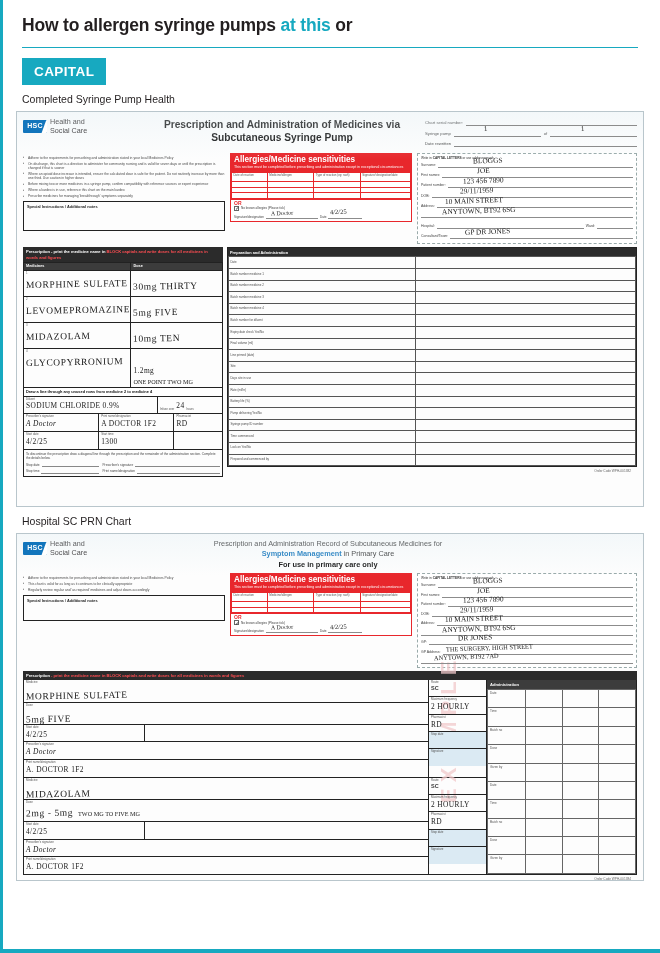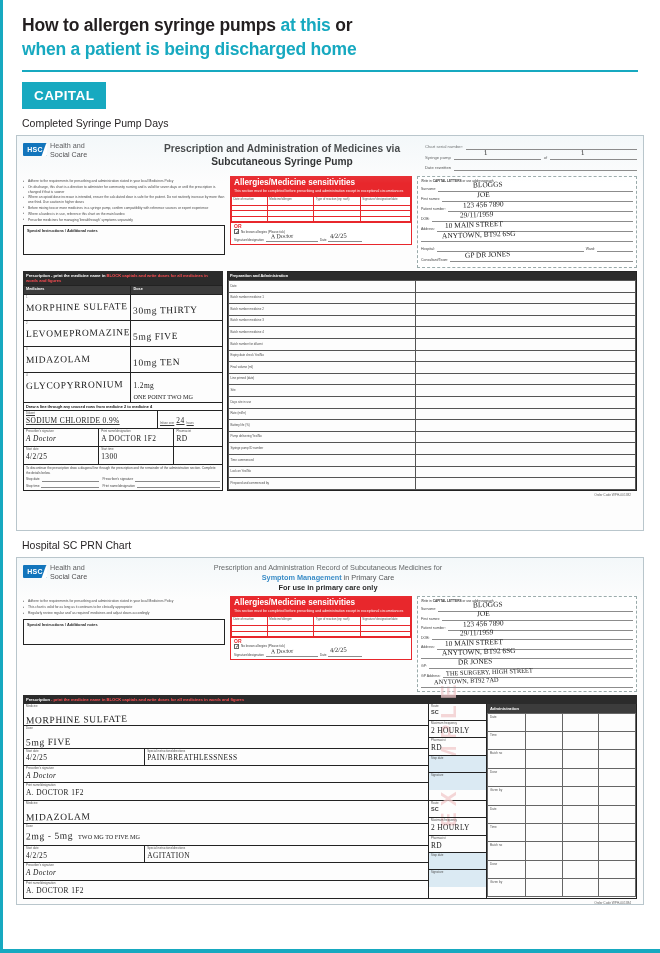--- a/index.html
+++ b/index.html
@@ -108,21 +108,21 @@
   .ptbl { width:100%; border-collapse:collapse; table-layout:fixed; }
   .ptbl th { background:#3c3c3c; color:#fff; font-size:3.8px; font-weight:bold; text-align:left; padding:1px 2px; border:.6px solid #222; }
   .ptbl td { border:.6px solid #222; vertical-align:top; padding:0 2px 1px 2px; position:relative; height:26px; }
   .ptbl .num { font-size:2.9px; color:#666; }
   .hwbig { font-family:"Liberation Serif", serif; font-size:9.5px; color:#1a1a1a; letter-spacing:.6px; display:block; margin-top:2px; transform:rotate(-1deg); }
   .hwsm { font-family:"Liberation Serif", serif; font-size:7.4px; color:#1a1a1a; letter-spacing:.4px; }
   .hwxs { font-family:"Liberation Serif", serif; font-size:6.2px; color:#1a1a1a; }
 
   .strikebar { background:#fff; border:.6px solid #222; border-top:none; font-size:3.9px; font-weight:bold; padding:1px 2px; color:#111; }
   .dilrow { border:.6px solid #222; border-top:none; display:flex; }
-  .dilrow .c { border-right:.6px solid #222; padding:1px 2px 2px 2px; position:relative;text-decoration:underline; }
+  .dilrow .c { border-right:.6px solid #222; padding:1px 2px 2px 2px; position:relative; }
   .dilrow .c:last-child{border-right:none;}
   .microlbl { font-size:2.9px; color:#555; display:block; }
   .sigrow2 { border:.6px solid #222; border-top:none; display:flex; }
   .sigrow2 .c { border-right:.6px solid #222; padding:1px 2px 2px 2px; }
   .sigrow2 .c:last-child{border-right:none;}
   .discont { border:.6px solid #222; border-top:none; padding:1.5px 2px 2px 2px; font-size:3.2px; color:#444; line-height:1.4; }
   .dline { display:flex; gap:3px; align-items:flex-end; margin-top:1.5px; }
   .dline .seg{display:flex;gap:2px;align-items:flex-end;flex:1;}
   .dline .u{flex:1;border-bottom:.5px solid #888;height:5px;}
 
@@ -162,29 +162,28 @@
 </style>
 </head>
 <body>
 
 <div class="page-border-left"></div>
 <div class="page-border-bottom"></div>
 
 <div class="heading">
   <h1>
     <span class="h-dark">How to allergen syringe pumps </span><span class="h-teal">at this</span><span class="h-dark"> or</span><br>
-    <span class="h-teal">when a patient is being discharged home</span>
   </h1>
 </div>
 <div class="rule"></div>
 <div class="examples-wrap">
   <span class="examples-badge">CAPITAL</span>
 </div>
 
-<div class="chart-caption">Completed Syringe Pump Days</div>
+<div class="chart-caption">Completed Syringe Pump Health</div>
 
 <div class="sheet sheet1">
   <div class="scan-tint"></div>
 
   <div class="topgrid">
     <div class="brandcol">
       <div class="hsc">
         <div class="hsc-mark">
             <span>HSC</span>
           </div>
@@ -371,21 +370,21 @@
         </tr>
         <tr>
           <td><span class="num">3</span><span class="hwbig">MIDAZOLAM</span></td>
           <td>
                 <span class="hwbig" style="margin-top:9px">10mg  TEN</span>
               </td>
         </tr>
         <tr>
           <td><span class="num">4</span><span class="hwbig">GLYCOPYRRONIUM</span></td>
           <td>
-                <span class="hwsm" style="display:block;margin-top:8px;">1.2mg</span>
+                <span class="hwsm" style="display:block;margin-top:17px;">1.2mg</span>
                 <span class="hwxs" style="display:block;margin-top:2px;">ONE POINT TWO MG</span>
               </td>
         </tr>
       </tbody>
         </table>
       <div class="strikebar">Draw a line through any unused rows from medicine 2 to medicine 4</div>
       <div class="dilrow">
         <div class="c" style="flex:1">
           <span class="microlbl">Diluent</span>
           <span class="hwsm">SODIUM CHLORIDE 0.9%</span>
@@ -671,21 +670,20 @@
           <div class="mrow">
               <span class="microlbl">Medicine</span>
               <span class="hwbig">MORPHINE SULFATE</span>
             </div>
           <div class="mrow">
               <span class="microlbl">Dose</span>
               <span class="hwbig">5mg  FIVE</span>
             </div>
           <div class="mrow split">
             <div class="a"><span class="microlbl">Start date</span><span class="hwsm">4/2/25</span></div>
-            <div class="b"><span class="microlbl">Special instructions/directions</span><span class="hwsm">PAIN/BREATHLESSNESS</span></div>
           </div>
           <div class="mrow"><span class="microlbl">Prescriber's signature</span><span class="hwsm" style="font-style:italic">A Doctor</span></div>
           <div class="mrow"><span class="microlbl">Print name/designation</span><span class="hwsm">A. DOCTOR 1F2</span></div>
         </div>
         <div class="med-right">
           <div class="mrow"><span class="microlbl">Route</span><b style="font-size:5.5px">SC</b></div>
           <div class="mrow"><span class="microlbl">Maximum frequency</span><span class="hwsm">2 HOURLY</span></div>
           <div class="mrow"><span class="microlbl">Pharmacist</span><span class="hwsm">RD</span></div>
           <div class="mrow shaded">
               <span class="microlbl">Stop date</span>
@@ -698,21 +696,20 @@
 
       <div style="display:flex;">
         <div class="med-left">
           <div class="mrow">
               <span class="microlbl">Medicine</span>
               <span class="hwbig">MIDAZOLAM</span>
             </div>
           <div class="mrow"><span class="microlbl">Dose</span><span class="hwbig" style="display:inline-block">2mg - 5mg</span><span class="hwxs" style="margin-left:5px">TWO MG TO FIVE MG</span></div>
           <div class="mrow split">
             <div class="a"><span class="microlbl">Start date</span><span class="hwsm">4/2/25</span></div>
-            <div class="b"><span class="microlbl">Special instructions/directions</span><span class="hwsm">AGITATION</span></div>
           </div>
           <div class="mrow"><span class="microlbl">Prescriber's signature</span><span class="hwsm" style="font-style:italic">A Doctor</span></div>
           <div class="mrow"><span class="microlbl">Print name/designation</span><span class="hwsm">A. DOCTOR 1F2</span></div>
         </div>
         <div class="med-right">
           <div class="mrow"><span class="microlbl">Route</span><b style="font-size:5.5px">SC</b></div>
           <div class="mrow"><span class="microlbl">Maximum frequency</span><span class="hwsm">2 HOURLY</span></div>
           <div class="mrow"><span class="microlbl">Pharmacist</span><span class="hwsm">RD</span></div>
           <div class="mrow shaded">
               <span class="microlbl">Stop date</span>

